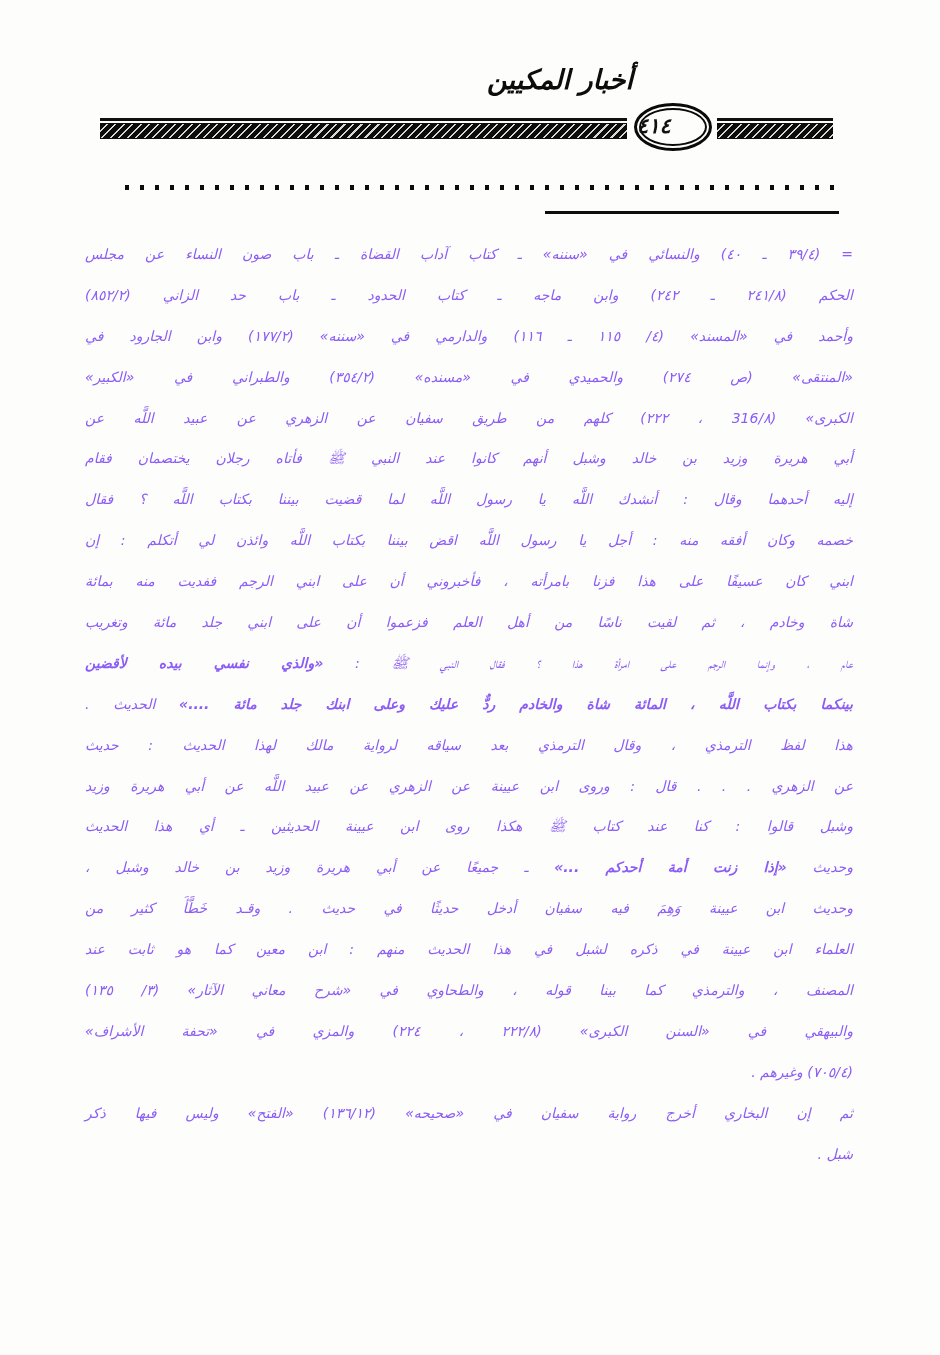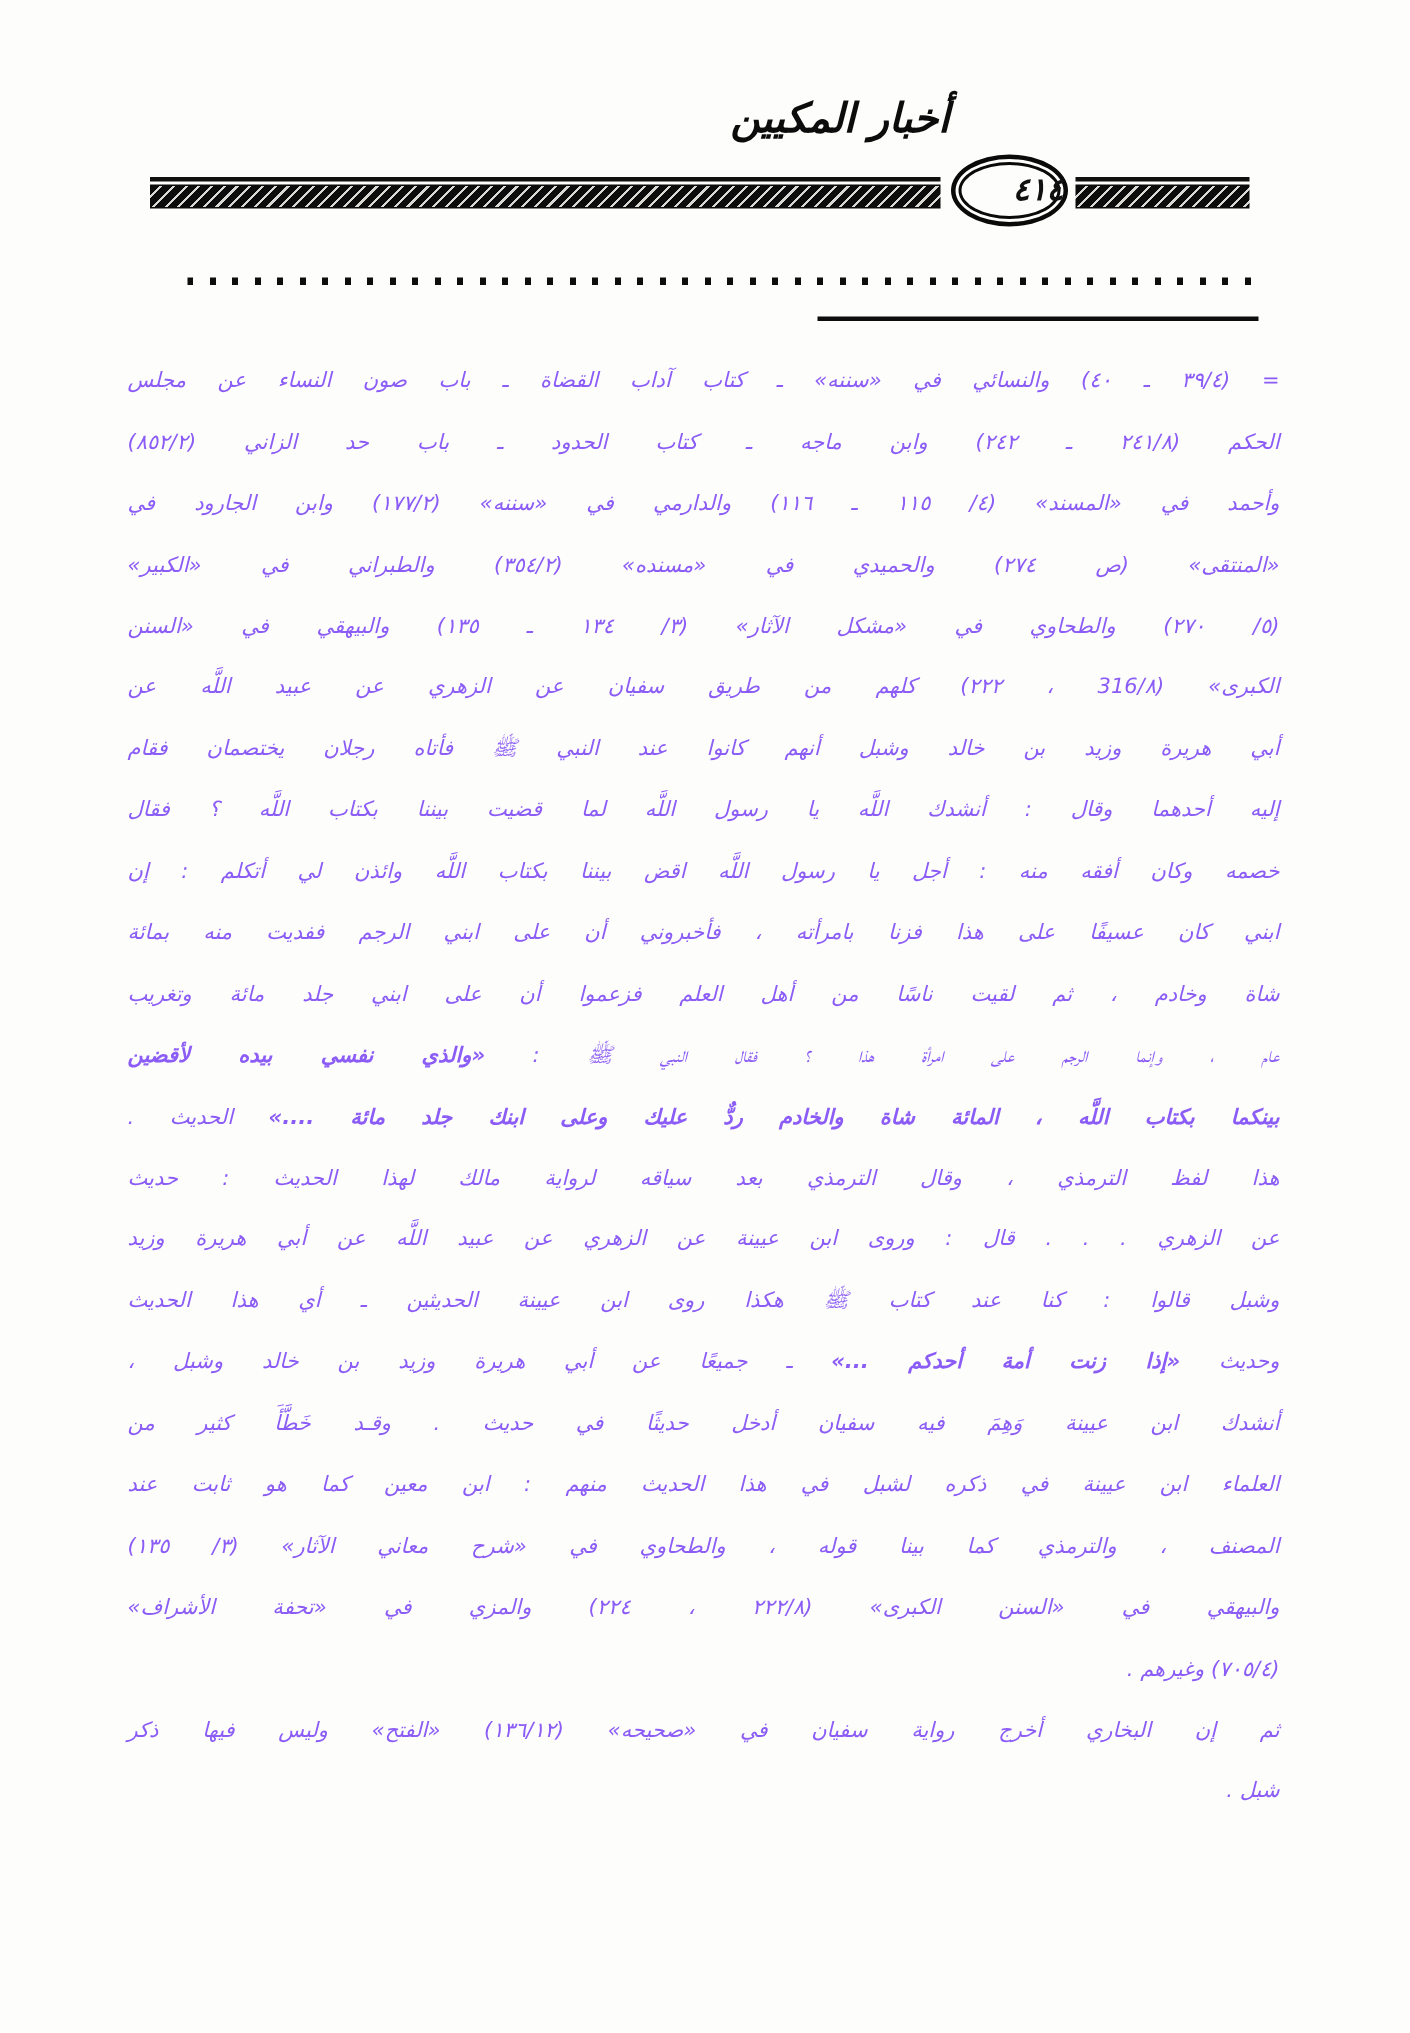--- a/index.html
+++ b/index.html
@@ -37,21 +37,21 @@
   }
   .rule-left  { left: 100px; width: 527px; }
   .rule-right { left: 717px; width: 116px; }
   .page-badge {
     position: absolute;
     left: 634px; top: 103px;
     width: 72px; height: 42px;
     border: 3px solid #0a0a0a;
     border-radius: 50%;
     background: #fdfdfb;
-    display: flex; align-items: center; justify-content: flex-start;
+    display: flex; align-items: center; justify-content: flex-end;
     z-index: 2;
   }
   .page-badge .inner-ring {
     position: absolute; inset: 2px;
     border: 2px solid #0a0a0a;
     border-radius: 50%;
   }
   .page-badge .num {
     font-size: 21px; font-weight: bold;
     line-height: 1;
@@ -117,34 +117,33 @@
 
   <div class="dotted-line"></div>
 
   <div class="fn-separator"></div>
 
   <div class="fn-block">
       <div class="fn-line"><span>= (٣٩/٤ ـ ٤٠) والنسائي في «سننه» ـ كتاب آداب القضاة ـ باب صون النساء عن مجلس</span></div>
       <div class="fn-line"><span>الحكم (٢٤١/٨ ـ ٢٤٢) وابن ماجه ـ كتاب الحدود ـ باب حد الزاني (٨٥٢/٢)</span></div>
       <div class="fn-line"><span>وأحمد في «المسند» (٤/ ١١٥ ـ ١١٦) والدارمي في «سننه» (١٧٧/٢) وابن الجارود في</span></div>
       <div class="fn-line"><span>«المنتقى» (ص ٢٧٤) والحميدي في «مسنده» (٣٥٤/٢) والطبراني في «الكبير»</span></div>
-      <div class="fn-line"><span>(٥/ ٢٧٠) والطحاوي في «مشكل الآثار» (٣/ ١٣٤ ـ ١٣٥) والبيهقي في «السنن</span></div>
       <div class="fn-line"><span>الكبرى» (316/٨ ، ٢٢٢) كلهم من طريق سفيان عن الزهري عن عبيد اللَّه عن</span></div>
       <div class="fn-line"><span>أبي هريرة وزيد بن خالد وشبل أنهم كانوا عند النبي ﷺ فأتاه رجلان يختصمان فقام</span></div>
       <div class="fn-line"><span>إليه أحدهما وقال : أنشدك اللَّه يا رسول اللَّه لما قضيت بيننا بكتاب اللَّه ؟ فقال</span></div>
       <div class="fn-line"><span>خصمه وكان أفقه منه : أجل يا رسول اللَّه اقض بيننا بكتاب اللَّه وائذن لي أتكلم : إن</span></div>
       <div class="fn-line"><span>ابني كان عسيفًا على هذا فزنا بامرأته ، فأخبروني أن على ابني الرجم ففديت منه بمائة</span></div>
       <div class="fn-line"><span>شاة وخادم ، ثم لقيت ناسًا من أهل العلم فزعموا أن على ابني جلد مائة وتغريب</span></div>
       <div class="fn-line"><span>عام ، وإنما الرجم على امرأة هذا ؟ فقال النبي ﷺ : </span><span class="bold">«والذي نفسي بيده لأقضين</span></div>
       <div class="fn-line"><span class="bold">بينكما بكتاب اللَّه ، المائة شاة والخادم ردٌّ عليك وعلى ابنك جلد مائة ....»</span><span> الحديث .</span></div>
       <div class="fn-line"><span>هذا لفظ الترمذي ، وقال الترمذي بعد سياقه لرواية مالك لهذا الحديث : حديث</span></div>
       <div class="fn-line"><span>عن الزهري . . . قال : وروى ابن عيينة عن الزهري عن عبيد اللَّه عن أبي هريرة وزيد</span></div>
       <div class="fn-line"><span>وشبل قالوا : كنا عند كتاب ﷺ هكذا روى ابن عيينة الحديثين ـ أي هذا الحديث</span></div>
       <div class="fn-line"><span>وحديث </span><span class="bold">«إذا زنت أمة أحدكم ...»</span><span> ـ جميعًا عن أبي هريرة وزيد بن خالد وشبل ،</span></div>
-      <div class="fn-line"><span>أنشدك ابن عيينة وَهِمَ فيه سفيان أدخل حديثًا في حديث .  وقـد خَطَّأَ كثير من</span></div>
+      <div class="fn-line"><span>وحديث ابن عيينة وَهِمَ فيه سفيان أدخل حديثًا في حديث .  وقـد خَطَّأَ كثير من</span></div>
       <div class="fn-line"><span>العلماء ابن عيينة في ذكره لشبل في هذا الحديث منهم : ابن معين كما هو ثابت عند</span></div>
       <div class="fn-line"><span>المصنف ، والترمذي كما بينا قوله ، والطحاوي في «شرح معاني الآثار» (٣/ ١٣٥)</span></div>
       <div class="fn-line"><span>والبيهقي في «السنن الكبرى» (٢٢٢/٨ ، ٢٢٤) والمزي في «تحفة الأشراف»</span></div>
       <div class="fn-line align-right"><span>(٧٠٥/٤) وغيرهم .</span></div>
       <div class="fn-line"><span>ثم إن البخاري أخرج رواية سفيان في «صحيحه» (١٣٦/١٢) «الفتح» وليس فيها ذكر</span></div>
       <div class="fn-line align-right"><span>شبل .</span></div>
     </div>
 
 </div>
 

